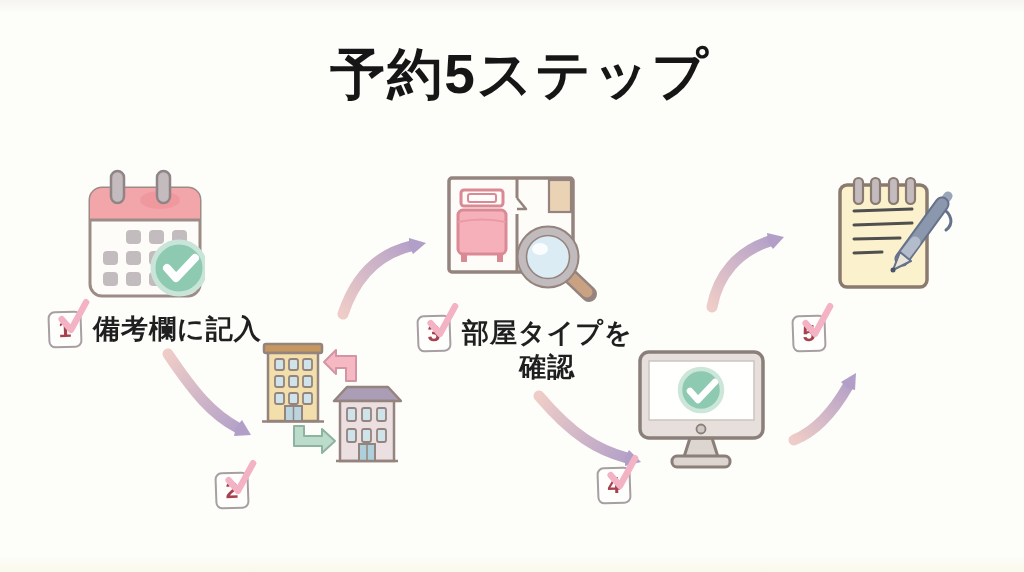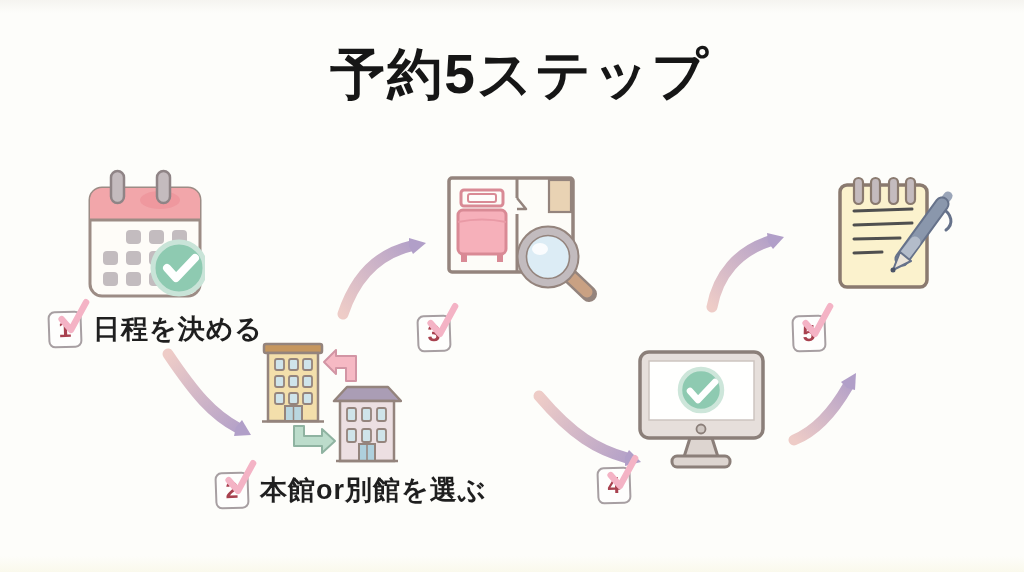--- a/index.html
+++ b/index.html
@@ -200,40 +200,43 @@
     <polygon points="70,11 69,28 61,26 55,20" fill="#b19fc8"></polygon>
   </svg>
 
   <div class="label-row" style="left:48px;top:311px;">
     <div class="badge">
       <span>1</span>
       <svg class="badge-check" viewBox="0 0 34 36">
         <path d="M5 20 L14 31 L30 4" stroke="#f4b3c5" stroke-width="6.5" fill="none" stroke-linecap="round" stroke-linejoin="round"></path>
       </svg>
     </div>
-    <div class="label-text">日程を決める</div>
+    <div class="label-text">備考欄に記入</div>
   </div>
 
   <div class="label-row" style="left:215px;top:472px;">
     <div class="badge">
       <span>2</span>
       <svg class="badge-check" viewBox="0 0 34 36">
         <path d="M5 20 L14 31 L30 4" stroke="#f4b3c5" stroke-width="6.5" fill="none" stroke-linecap="round" stroke-linejoin="round"></path>
       </svg>
     </div>
-    <div class="label-text">本館or別館を選ぶ</div>
   </div>
 
   <div class="label-row" style="left:417px;top:315px;">
     <div class="badge">
       <span>3</span>
       <svg class="badge-check" viewBox="0 0 34 36">
         <path d="M5 20 L14 31 L30 4" stroke="#f4b3c5" stroke-width="6.5" fill="none" stroke-linecap="round" stroke-linejoin="round"></path>
       </svg>
     </div>
+    <div class="label-text two-line">
+      <span>部屋タイプを</span><br>
+      <span>確認</span>
+    </div>
   </div>
 
   <div class="label-row" style="left:597px;top:467px;">
     <div class="badge">
       <span>4</span>
       <svg class="badge-check" viewBox="0 0 34 36">
         <path d="M5 20 L14 31 L30 4" stroke="#f4b3c5" stroke-width="6.5" fill="none" stroke-linecap="round" stroke-linejoin="round"></path>
       </svg>
     </div>
   </div>

